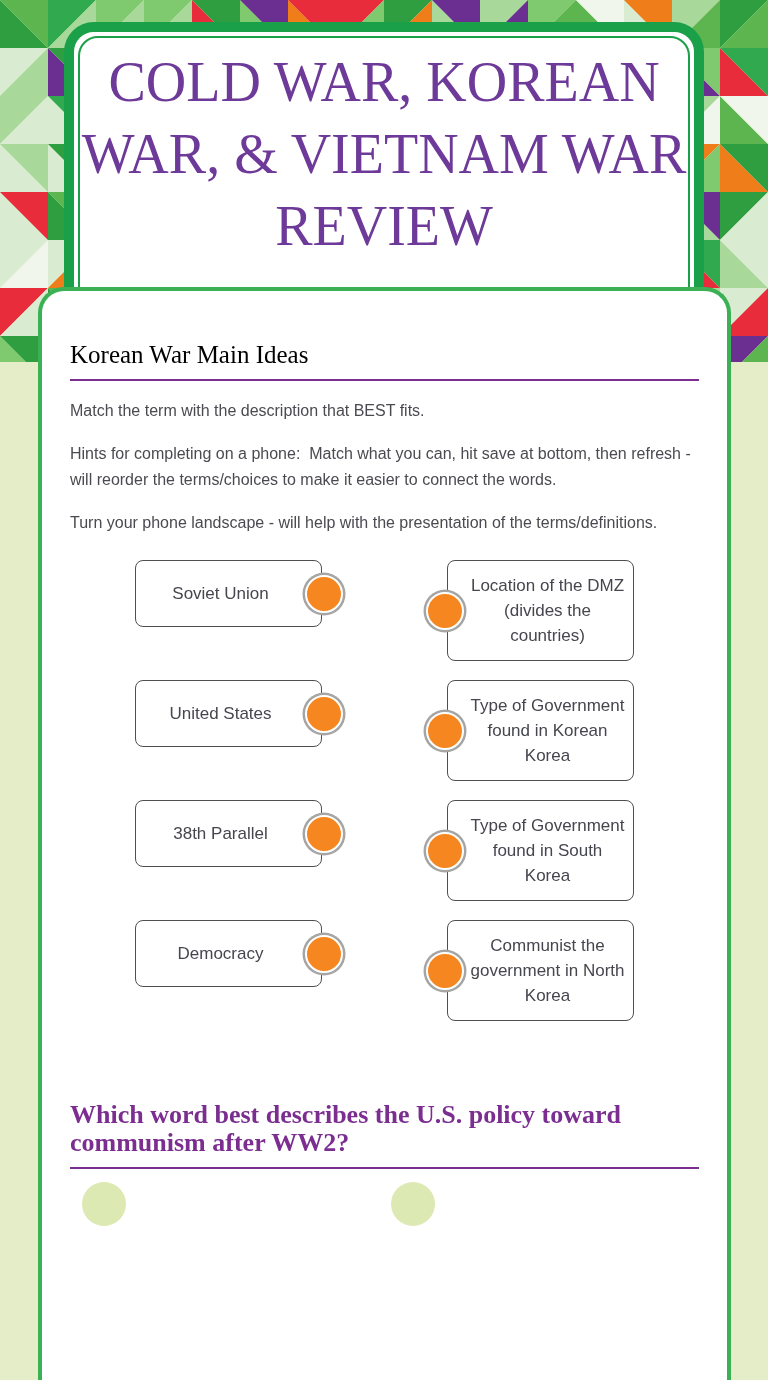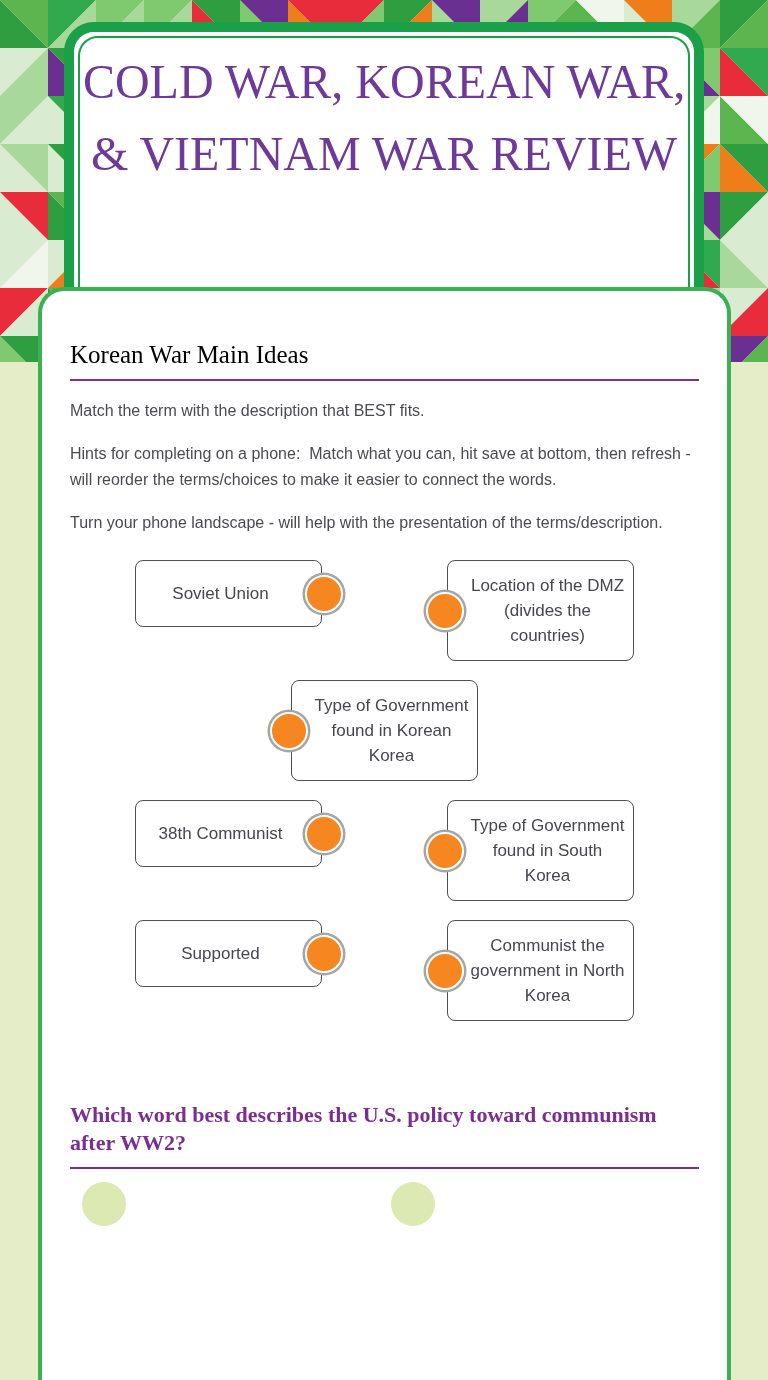--- a/index.html
+++ b/index.html
@@ -15,36 +15,36 @@
     background:#ffffff; border:10px solid #1ba04a; border-radius:30px;
     z-index:1;
   }
   .header-card-inner {
     position:absolute; left:4px; top:4px; right:4px; bottom:4px;
     border:2px solid #1ba04a; border-radius:20px;
     padding-top:8px; overflow:hidden;
   }
   .worksheet-title {
     font-family:"Liberation Serif", serif; font-weight:500;
-    color:#6e3a99; font-size:48px; line-height:72px; text-align:center;
+    color:#6e3a99; font-size:56px; line-height:72px; text-align:center;
     letter-spacing:0px;
   }
   .content-card {
     position:absolute; left:38px; top:287px; width:693px; height:1100px;
     background:#ffffff; border:4px solid #3bb055; border-bottom:none;
     border-radius:26px 26px 0 0; z-index:2;
     padding:50px 28px 0 28px;
   }
   h2.section-heading {
     font-family:"Liberation Serif", serif; font-weight:500;
     color:#000000; font-size:25px; line-height:28px;
   }
   h2.question-heading {
     font-family:"Liberation Serif", serif; font-weight:600;
-    color:#7b2e90; font-size:22px; line-height:28px;
+    color:#7b2e90; font-size:26px; line-height:28px;
   }
   hr.purple-rule {
     border:none; border-top:2px solid #7b2e90; margin:10px 0 0 0;
   }
   .instructions p {
     color:#4a4a50; font-size:16px; line-height:26px; margin-top:17px;
     white-space:pre-wrap;
   }
   .match-area { margin-top:24px; }
   .match-row {
@@ -348,57 +348,61 @@
 
   <div class="content-card">
 
     <section>
       <h2 class="section-heading">Korean War Main Ideas</h2>
       <hr class="purple-rule">
 
       <div class="instructions">
         <p>Match the term with the description that BEST fits.</p>
         <p>Hints for completing on a phone:  Match what you can, hit save at bottom, then refresh - will reorder the terms/choices to make it easier to connect the words.</p>
-        <p>Turn your phone landscape - will help with the presentation of the terms/description.</p>
+        <p>Turn your phone landscape - will help with the presentation of the terms/definitions.</p>
       </div>
 
       <div class="match-area">
 
         <div class="match-row">
           <div class="term-box">
             <span>Soviet Union</span>
             <span class="connector right"></span>
           </div>
           <div class="desc-box">
             <span class="connector left"></span>
             <span>Location of the DMZ (divides the countries)</span>
           </div>
         </div>
 
         <div class="match-row">
+          <div class="term-box">
+            <span>United States</span>
+            <span class="connector right"></span>
+          </div>
           <div class="desc-box">
             <span class="connector left"></span>
             <span>Type of Government found in Korean Korea</span>
           </div>
         </div>
 
         <div class="match-row">
           <div class="term-box">
-            <span>38th Communist</span>
+            <span>38th Parallel</span>
             <span class="connector right"></span>
           </div>
           <div class="desc-box">
             <span class="connector left"></span>
             <span>Type of Government found in South Korea</span>
           </div>
         </div>
 
         <div class="match-row">
           <div class="term-box">
-            <span>Supported</span>
+            <span>Democracy</span>
             <span class="connector right"></span>
           </div>
           <div class="desc-box">
             <span class="connector left"></span>
             <span>Communist the government in North Korea</span>
           </div>
         </div>
 
 
       </div>

